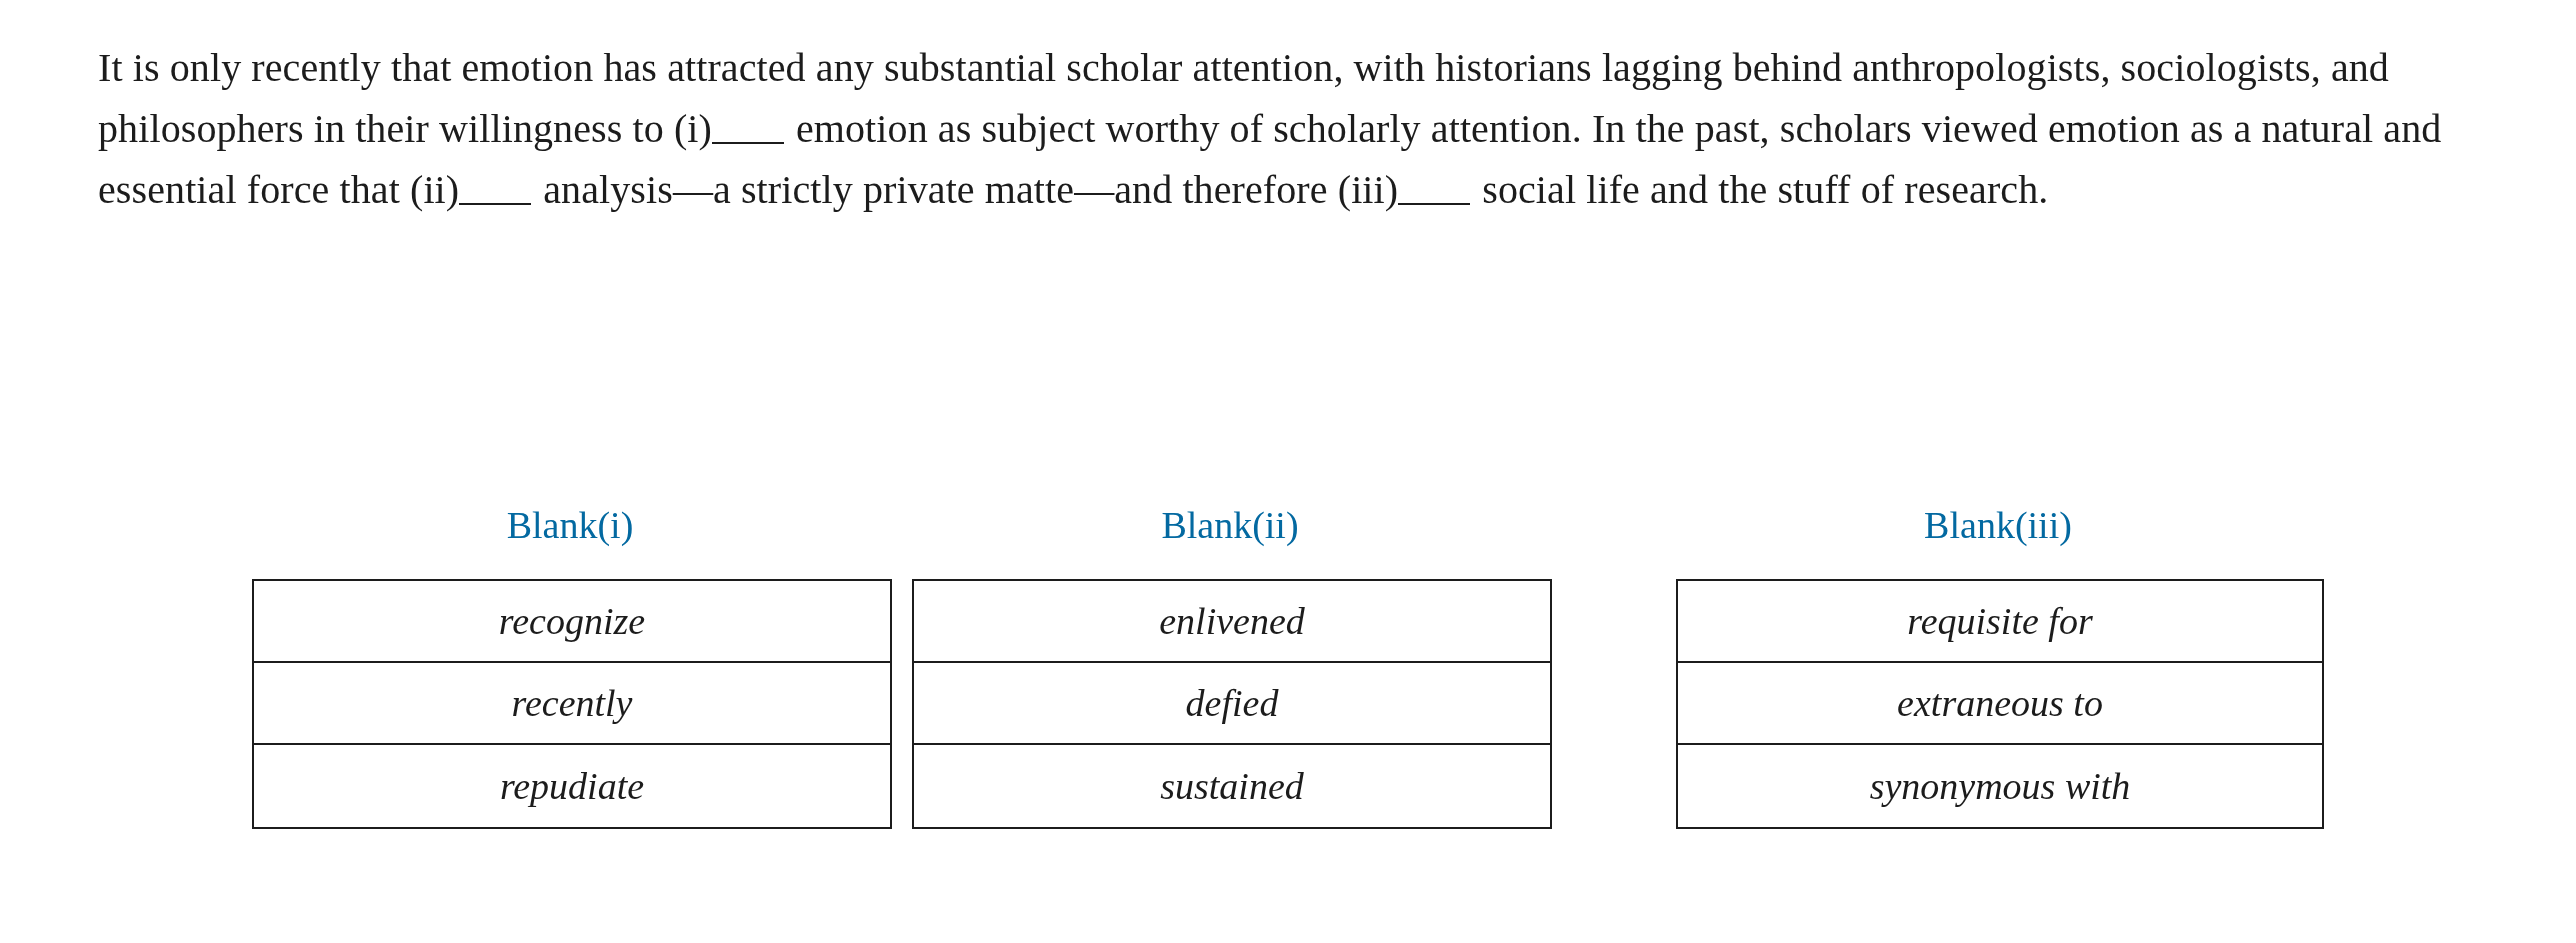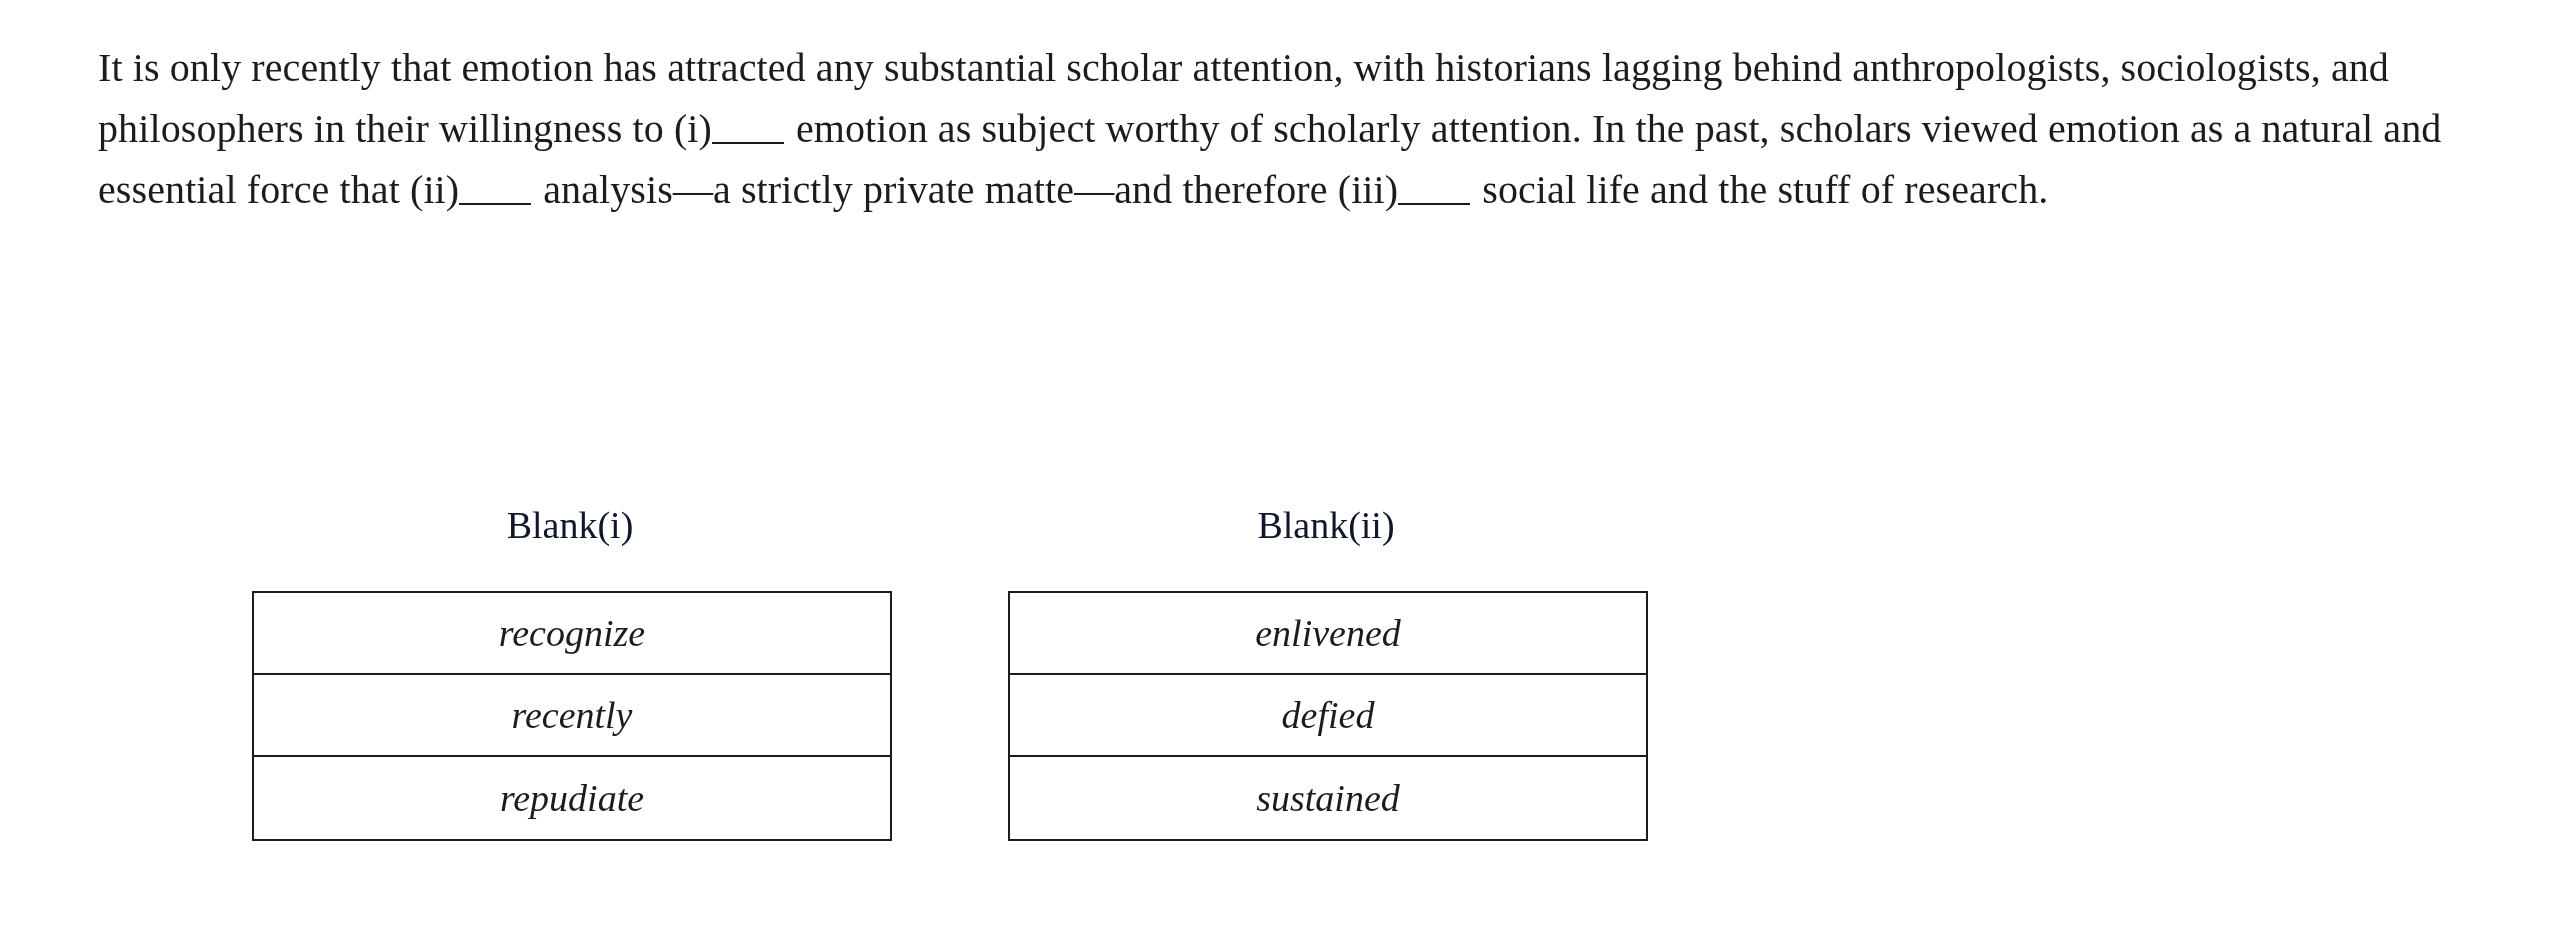--- a/index.html
+++ b/index.html
@@ -49,29 +49,29 @@
     left: 0;
     top: 502px;
     width: 2576px;
     height: 372px;
   }
   .blank-col {
     position: absolute;
     top: 0;
   }
   .blank-col.c1 { left: 252px; width: 636px; }
-  .blank-col.c2 { left: 1008px; width: 636px; }
+  .blank-col.c2 { left: 912px; width: 636px; }
   .blank-col.c3 { left: 1676px; width: 644px; }
 
   .blank-head {
     text-align: center;
     font-size: 38px;
     line-height: 46px;
-    color: #0f172a;
-    margin-bottom: 43px;
+    color: #0369a1;
+    margin-bottom: 31px;
   }
 
   .opt-table {
     border: 2.8px solid #1c1c1c;
     border-collapse: collapse;
     width: 100%;
     background: #ffffff;
   }
   .opt-row {
     border-bottom: 2.8px solid #1c1c1c;
@@ -124,16 +124,30 @@
         </div>
         <div class="opt-row">
           <span class="opt-label">defied</span>
         </div>
         <div class="opt-row">
           <span class="opt-label">sustained</span>
         </div>
       </div>
     </div>
 
+    <div class="blank-col c3">
+      <div class="blank-head">Blank(iii)</div>
+      <div class="opt-table">
+        <div class="opt-row">
+          <span class="opt-label">requisite for</span>
+        </div>
+        <div class="opt-row">
+          <span class="opt-label">extraneous to</span>
+        </div>
+        <div class="opt-row">
+          <span class="opt-label">synonymous with</span>
+        </div>
+      </div>
+    </div>
 
   </div>
 </div>
 
 
 </body></html>

